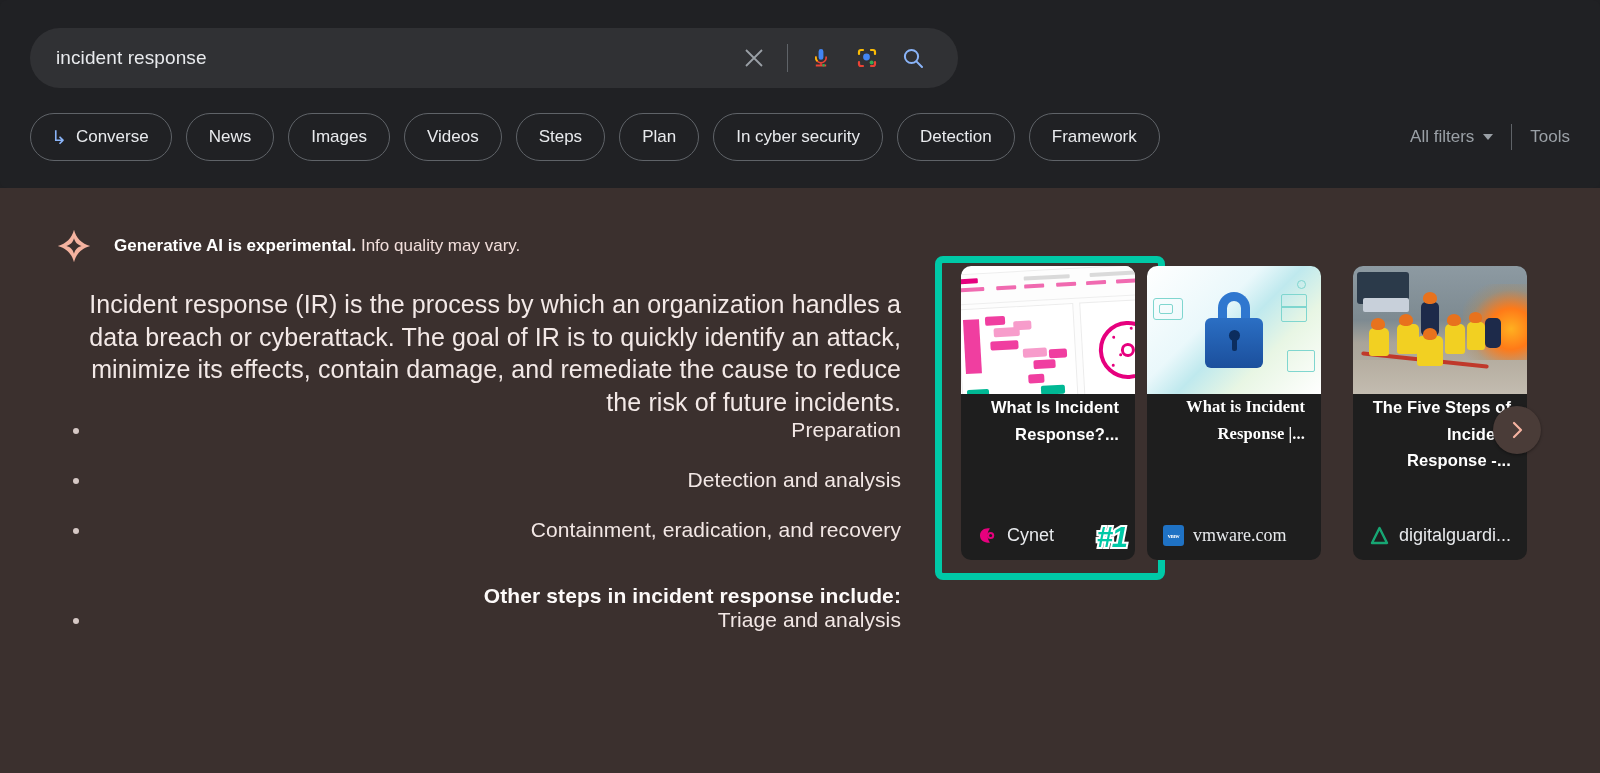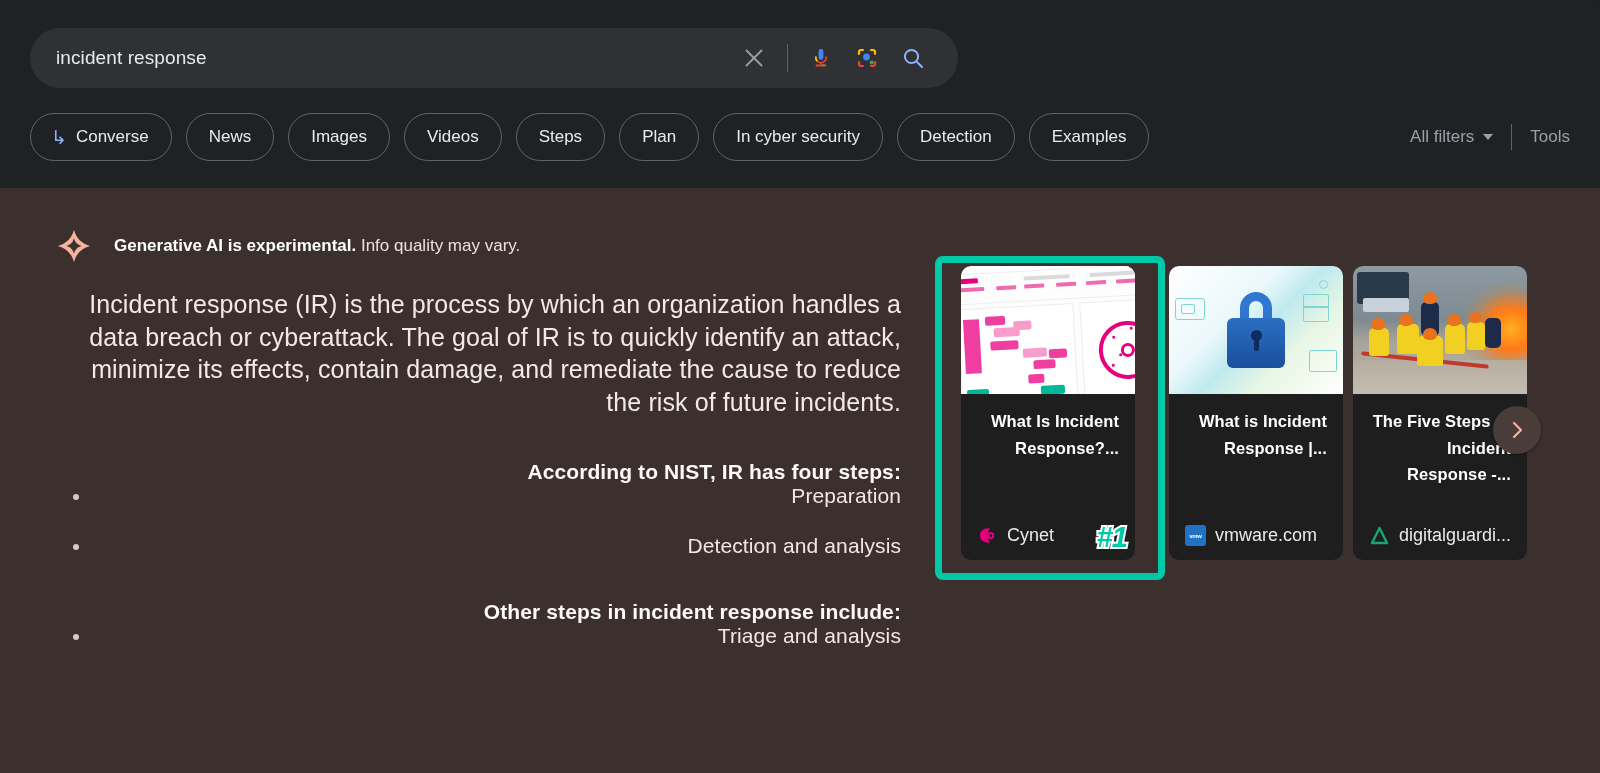--- a/index.html
+++ b/index.html
@@ -142,21 +142,21 @@
   }
   .card {
     position: absolute; top: 0;
     width: 174px; height: 294px;
     background: #1e1e1e;
     border-radius: 10px;
     overflow: hidden;
     cursor: pointer;
   }
   .card-1 { left: 26px; }
-  .card-2 { left: 234px; }
+  .card-2 { left: 212px; font-family: Liberation Serif, serif; }
   .card-3 { left: 418px; }
 
   .highlight-ring {
     position: absolute; left: 0; top: -10px;
     width: 230px; height: 324px;
     border: 7px solid #00c9a7;
     border-radius: 8px;
     pointer-events: none;
   }
 
@@ -199,21 +199,21 @@
   .thumb-fire { background: linear-gradient(180deg,#8d9aa2 0%,#7d8a91 42%,#a9a49a 60%,#b9b2a6 100%); }
   .fire-glow { position: absolute; right: 0; top: 18px; width: 64px; height: 90px; background: radial-gradient(ellipse at 75% 50%, #ffb020 0%, #ff7a18 32%, rgba(180,140,90,.35) 62%, rgba(150,150,150,0) 80%); }
   .ff { position: absolute; background: #f2d022; border-radius: 5px 5px 3px 3px; }
   .ff-h { position: absolute; background: #e8721d; border-radius: 50% 50% 40% 40%; }
   .ff-dark { position: absolute; background: #1d2a4a; border-radius: 5px; }
   .hose { position: absolute; left: 8px; top: 92px; width: 128px; height: 4px; background: #c0392b; border-radius: 2px; transform: rotate(6deg); }
   .ground { position: absolute; left: 0; bottom: 0; width: 100%; height: 34px; background: linear-gradient(180deg,#b5ada0 0%,#c3bcb0 100%); }
   .truck { position: absolute; left: 4px; top: 6px; width: 52px; height: 32px; background: #2b3a4a; border-radius: 3px; }
   .truck2 { position: absolute; left: 10px; top: 32px; width: 46px; height: 14px; background: #c8d0da; border-radius: 2px; }
 
-  .card-body { padding: 14px 16px 0 16px; position: relative; height: 166px; }
+  .card-body { padding: 0 16px 0 16px; position: relative; height: 166px; }
   .card-title {
     font-size: 16.5px; line-height: 26.5px;
     color: #ffffff; font-weight: 700;
     letter-spacing: .1px;
   }
   .card-src {
     position: absolute; left: 16px; bottom: 14px;
     display: flex; align-items: center; gap: 9px;
   }
   .src-name { font-size: 18px; color: #e8eaed; white-space: nowrap; }
@@ -303,21 +303,21 @@
       <button class="chip">
           <span>Plan</span>
         </button>
       <button class="chip">
           <span>In cyber security</span>
         </button>
       <button class="chip">
           <span>Detection</span>
         </button>
       <button class="chip">
-          <span>Examples</span>
+          <span>Framework</span>
         </button>
     </div>
     <div class="header-right">
       <div class="all-filters">
         <span>All filters</span>
         <span class="caret"></span>
       </div>
       <div class="hdiv"></div>
       <div class="tools">Tools</div>
     </div>
@@ -341,24 +341,24 @@
     <span class="lt-col">
       <span class="lt-bar"></span>
       <span class="lt-bar"></span>
       <span class="lt-bar"></span>
     </span>
   </button>
 
   <div class="ai-body">
     <p class="para">Incident response (IR) is the process by which an organization handles a data breach or cyberattack. The goal of IR is to quickly identify an attack, minimize its effects, contain damage, and remediate the cause to reduce the risk of future incidents.</p>
 
-    <div class="subhead">According to NIST, IR has four steps:</div>
     <ul class="steps">
       <li>Preparation</li>
       <li>Detection and analysis</li>
+      <li>Containment, eradication, and recovery</li>
     </ul>
 
     <div class="subhead">Other steps in incident response include:</div>
     <ul class="steps">
       <li>Triage and analysis</li>
     </ul>
   </div>
 
   <div class="carousel">
 

